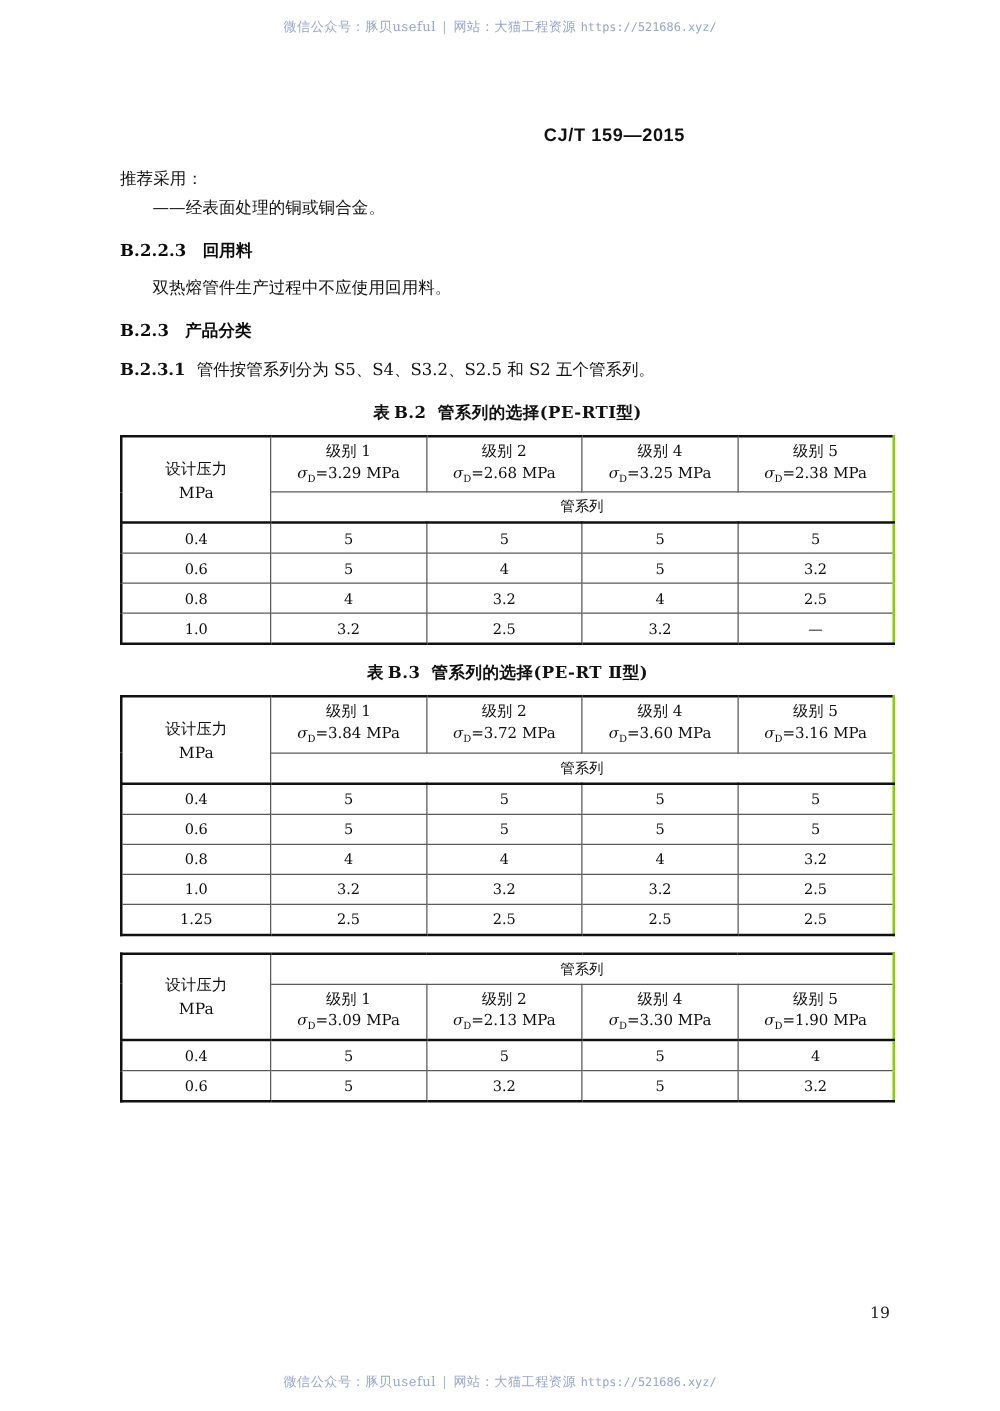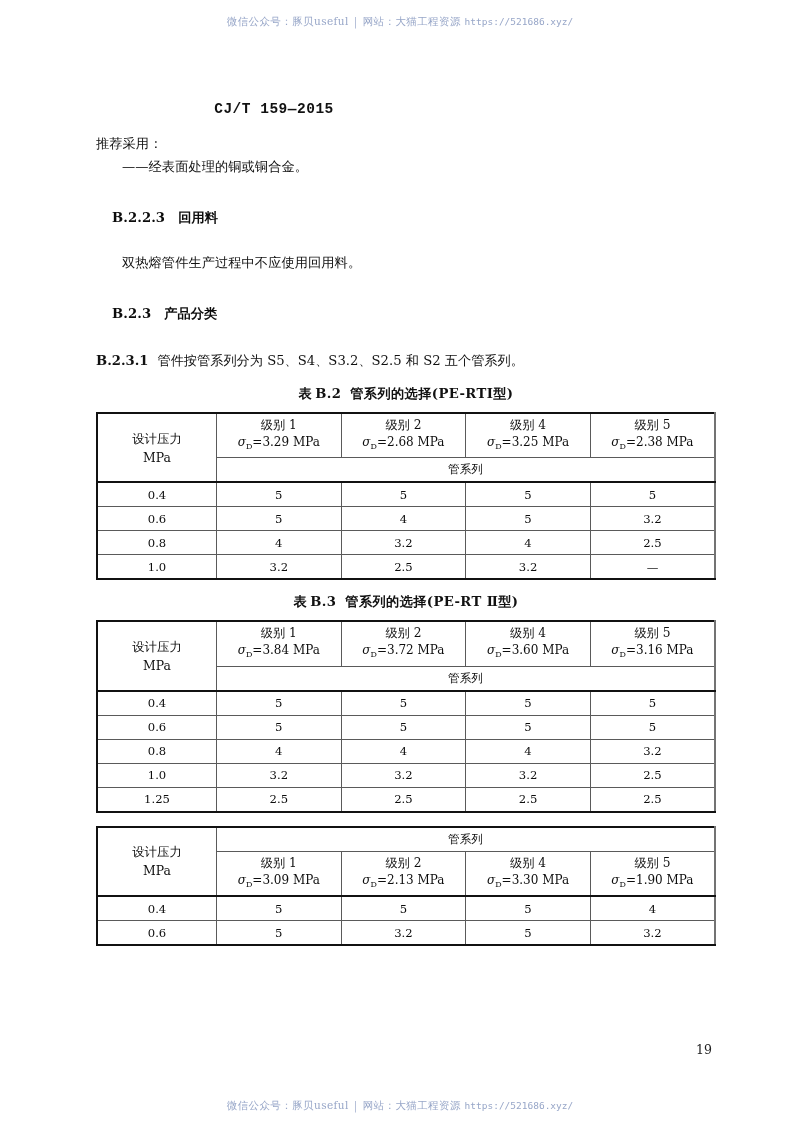--- a/index.html
+++ b/index.html
@@ -37,22 +37,22 @@
   .watermark-bottom { top: 1099px; }
 
   
   .doc-header {
     position: absolute;
     top: 101px;
     left: 0;
     width: 636px;
     padding-right: 88px;
     box-sizing: border-box;
-    text-align: center;
-    font-family: Liberation Mono, monospace;
+    text-align: right;
+    font-family: Liberation Sans, sans-serif;
     font-weight: bold;
     font-size: 14.5px;
     color: #111;
     letter-spacing: 0.5px;
   }
 
   
   .content {
     position: absolute;
     top: 132px;
@@ -67,21 +67,21 @@
     text-align: justify;
     letter-spacing: 0.1px;
   }
   .para.indent { text-indent: 26px; }
   .para.dash { text-indent: 26px; }
   .heading {
     font-size: 13.2px;
     line-height: 23px;
     font-weight: bold;
     color: #0c0c0c;
-    margin: 16px;
+    margin: 0;
     letter-spacing: 0.1px;
   }
   .heading .num { margin-right: 13px; }
   .clause {
     font-size: 13.2px;
     line-height: 23px;
     color: #111;
     margin: 0;
     text-align: justify;
   }
@@ -111,21 +111,21 @@
     border: 1px solid #5a5a5a;
     text-align: center;
     vertical-align: middle;
     font-size: 11.6px;
     color: #0d0d0d;
     padding: 0;
     height: 23px;
     font-family: "DejaVu Serif", "Liberation Serif", serif;
   }
   table.spec td.outer-l { border-left: 2px solid #111; }
-  table.spec td.outer-r { border-right: 2px solid #737373; }
+  table.spec td.outer-r { border-right: 2px solid #84cc16; }
   table.spec tr.top-edge td { border-top: 2px solid #111; }
   table.spec tr.bottom-edge td { border-bottom: 2px solid #111; }
   table.spec td.hdr { font-size: 12.4px; }
   table.spec td.thick-b { border-bottom: 2px solid #111; }
   .col-press { width: 118px; }
   .lvl { line-height: 17px; padding: 3px 0 2px; }
   .lvl .lname { display: block; font-size: 12.2px; }
   .lvl .lval { display: block; font-size: 12px; white-space: nowrap; }
   .sigma { font-style: italic; font-family: "DejaVu Serif", "Liberation Serif", serif; }
   .sigma sub { font-size: 8px; font-style: normal; }

